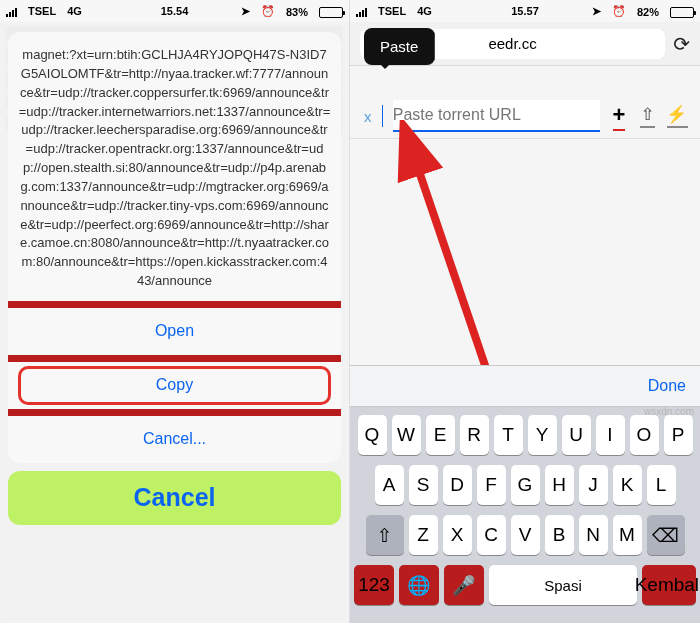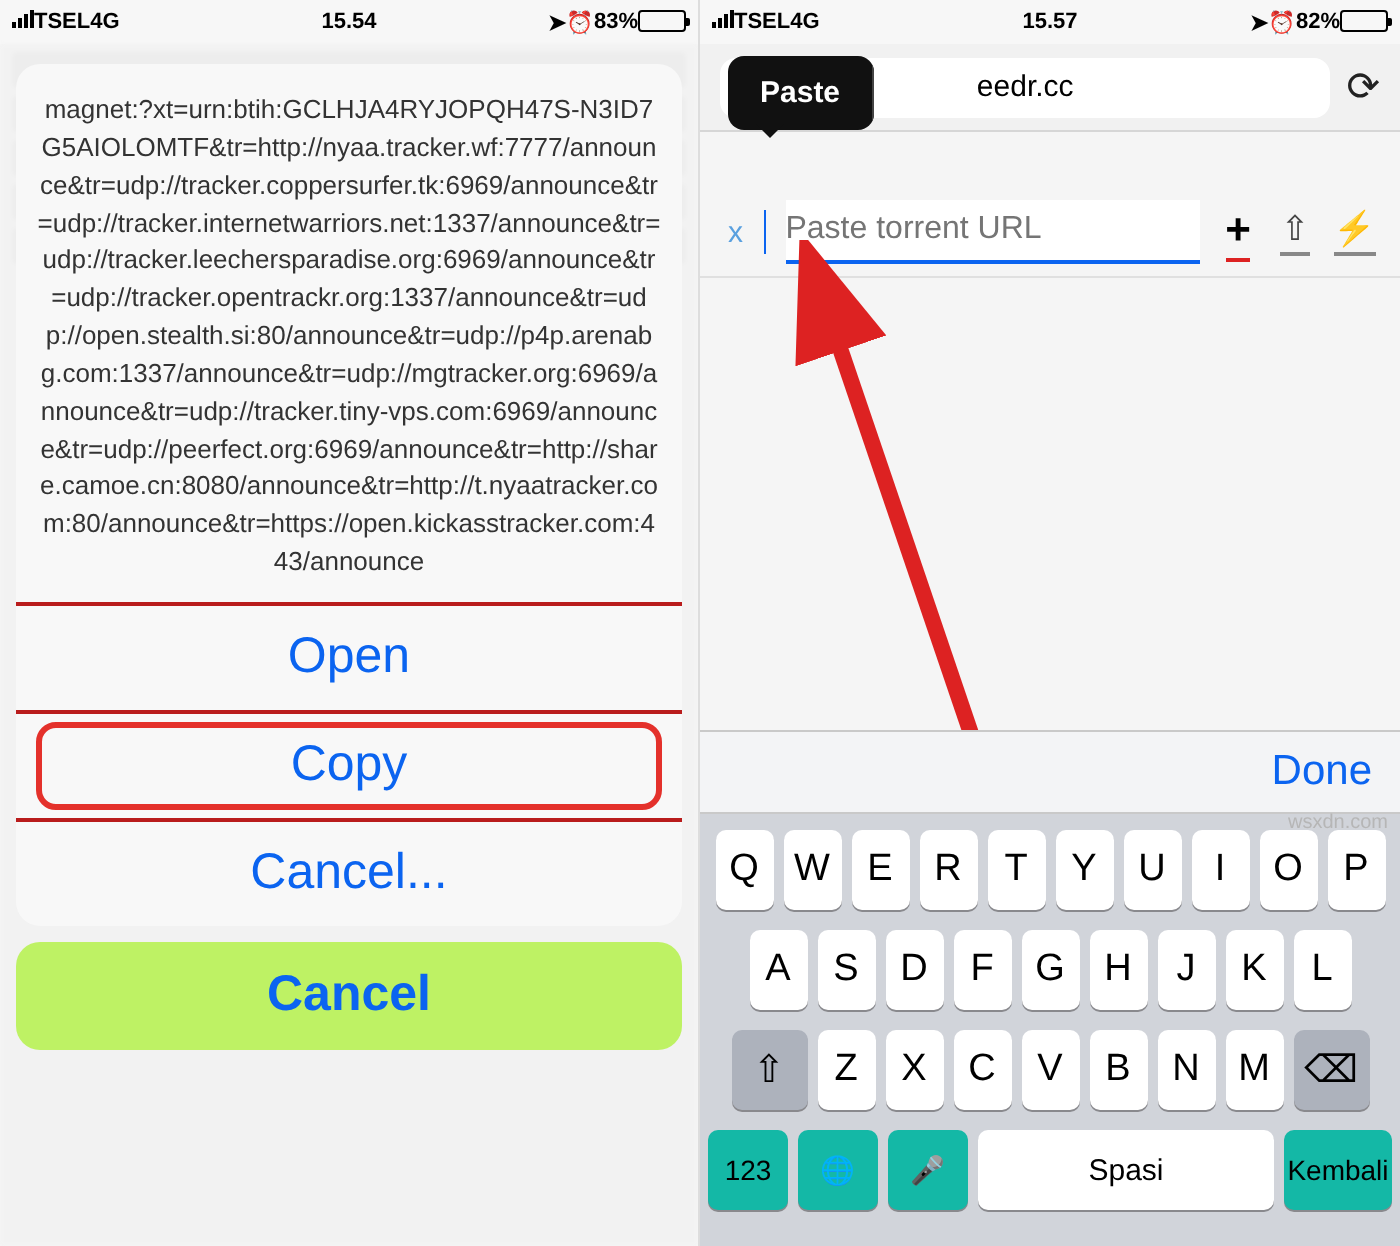--- a/index.html
+++ b/index.html
@@ -1,67 +1,67 @@
 <!DOCTYPE html>
 <html><head>
 <meta charset="utf-8">
 <style>
 * { margin: 0; padding: 0; box-sizing: border-box; font-family: -apple-system, "Helvetica Neue", sans-serif; }
 body { background: #fff; width: 700px; height: 623px; display: flex; position: relative; }
 .phone { width: 350px; height: 623px; position: relative; overflow: hidden; background: #f5f5f5; }
 .phone-left { border-right: 1px solid #ddd; }
 .status-bar { height: 22px; background: #f7f7f7; display: flex; align-items: center; justify-content: space-between; padding: 0 6px; font-size: 11px; font-weight: 600; color: #000; }
-.status-left, .status-right { display: flex; align-items: flex-start; gap: 0; }
+.status-left, .status-right { display: flex; align-items: flex-end; gap: 11px; }
 .status-time { position: absolute; left: 50%; transform: translateX(-50%); font-size: 11px; font-weight: 600; }
 .signal-bars { display: inline-flex; align-items: flex-end; gap: 1px; }
 .signal-bars span { width: 2px; background: #000; }
 .signal-bars span:nth-child(1){height:3px}.signal-bars span:nth-child(2){height:5px}.signal-bars span:nth-child(3){height:7px}.signal-bars span:nth-child(4){height:9px}
 .battery { width: 24px; height: 11px; border: 1px solid #000; border-radius: 2px; position: relative; display: inline-block; }
 .battery::after { content:""; position: absolute; right:-3px; top:3px; width:2px; height:4px; background:#000; border-radius:0 1px 1px 0; }
 .battery-fill { height: 100%; background: #ffcc00; border-radius: 1px; }
 
 
 .blurred-bg { position: absolute; inset: 22px 0 0 0; background: #eee; filter: blur(1px); opacity: .3; }
 .blurred-bg .line { height: 18px; background: #ddd; margin: 4px 6px; border-radius: 2px; }
 .sheet-wrap { position: absolute; left: 8px; right: 8px; top: 32px; }
 .sheet-card { background: rgba(248,248,248,.96); border-radius: 12px; overflow: hidden; }
 .magnet-text { padding: 14px 10px 10px; font-size: 13px; line-height: 1.45; text-align: center; color: #333; word-break: break-all; }
-.sheet-btn { border-top: 2px solid #b91c1c; height: 54px; display: flex; align-items: center; justify-content: center; font-size: 25px; color: #0b64f0; }
+.sheet-btn { border-top: 7px solid #b91c1c; height: 54px; display: flex; align-items: center; justify-content: center; font-size: 16px; color: #0b64f0; }
 .sheet-btn.copy { position: relative; }
 .copy-highlight { position: absolute; inset: 4px 10px; border: 3px solid #e4312b; border-radius: 10px; pointer-events: none; }
 .cancel-card { margin-top: 8px; background: #bef264; border-radius: 12px; height: 54px; display: flex; align-items: center; justify-content: center; font-size: 25px; font-weight: 600; color: #0b64f0; }
 
 
 .addr-row { height: 44px; background: #f1f1f1; border-bottom: 1px solid #d6d6d6; display: flex; align-items: center; padding: 0 10px; gap: 8px; }
 .addr-field { flex: 1; background: #fff; border-radius: 8px; height: 30px; display: flex; align-items: center; justify-content: center; font-size: 15px; color: #000; position: relative; }
 .reload { font-size: 20px; color: #222; }
-.tooltip { position: absolute; top: 28px; left: 14px; display: flex; background: #111; border-radius: 8px; overflow: hidden; font-weight: bold; }
+.tooltip { position: absolute; top: 28px; left: 14px; display: flex; background: #111; border-radius: 8px; overflow: hidden; }
 .tooltip-btn { color: #fff; font-size: 15px; padding: 10px 16px; }
 .tooltip-div { width: 1px; background: #444; }
 .tooltip-arrow { position: absolute; left: 28px; top: 62px; width: 0; height: 0; border: 7px solid transparent; border-top-color: #111; }
 
 .input-row { margin-top: 34px; display: flex; align-items: center; padding: 0 12px 6px 14px; gap: 10px; border-bottom: 1px solid #e0e0e0; position: relative; }
 .input-x { color: #5aa0df; font-size: 15px; }
 .paste-input { flex: 1; border: none; outline: none; font-size: 16px; color: #999; padding: 6px 0; border-bottom: 2px solid #0b64f0; }
 .cursor-line { width: 2px; height: 22px; background: #0b64f0; }
 .icon-btn { width: 30px; height: 30px; display: flex; align-items: center; justify-content: center; }
 .add-icon { font-size: 22px; font-weight: 700; color: #000; border-bottom: 2px solid #d22; padding-bottom: 1px; }
 .upload-icon, .bolt-icon { color: #444; border-bottom: 2px solid #888; padding-bottom: 1px; font-size: 17px; }
 
 .arrow-red { position: absolute; left: 40px; top: 120px; pointer-events: none; }
 
 .kb-toolbar { position: absolute; bottom: 216px; left: 0; right: 0; height: 42px; background: #f3f4f6; border-top: 1px solid #c9c9c9; border-bottom: 1px solid #c9c9c9; display: flex; align-items: center; justify-content: flex-end; padding: 0 14px; }
-.done-btn { color: #0b64f0; font-size: 21px; text-align: right; }
+.done-btn { color: #0b64f0; font-size: 16px; text-align: right; }
 
 .keyboard { position: absolute; bottom: 0; left: 0; right: 0; height: 216px; background: #d1d4da; padding: 8px 4px 4px; display: flex; flex-direction: column; gap: 10px; }
 .kb-row { display: flex; gap: 5px; justify-content: center; }
 .key { background: #fff; border-radius: 5px; box-shadow: 0 1px 0 #89898d; height: 40px; display: flex; align-items: center; justify-content: center; font-size: 19px; color: #000; }
 .key.letter { width: 29px; }
 .key.wide { flex: 1; font-size: 15px; }
-.key.fn { background: #14b8a6; width: 40px; font-size: 14px; }
+.key.fn { background: #b91c1c; width: 40px; font-size: 19px; }
 .key.shift, .key.bksp { background: #adb2bc; width: 38px; }
 .kb-row.r2 { padding: 0 16px; }
 .kb-row.r4 { gap: 5px; }
 .space { flex: 1; }
 
 .watermark { position: absolute; right: 6px; bottom: 206px; font-size: 10px; color: #b6b6b6; text-align: center; }
 </style>
 </head>
 <body>
 

